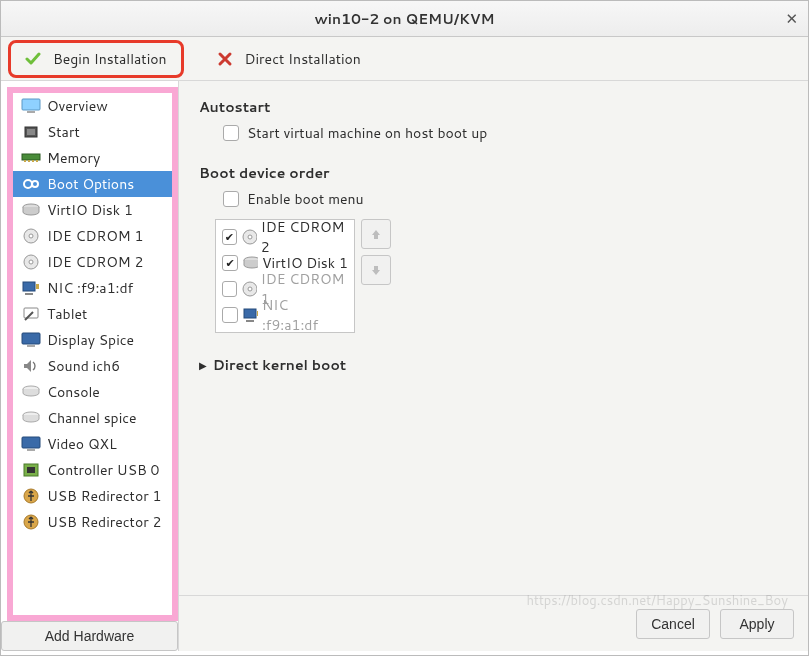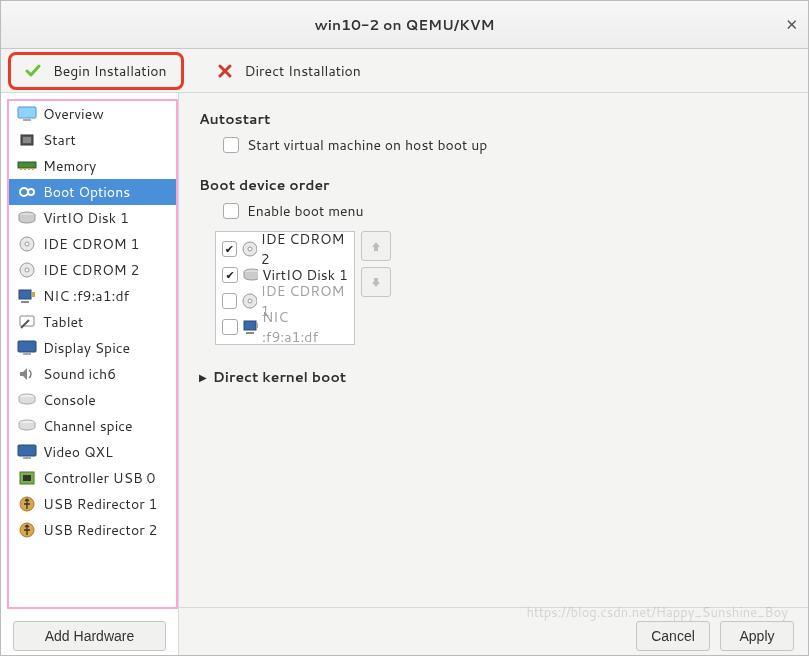--- a/index.html
+++ b/index.html
@@ -8,21 +8,21 @@
     font-size: 14px;
     color: #2e2e2e;
     background: #fff;
     width: 809px;
     height: 656px;
     overflow: hidden;
     border: 1px solid #bbb;
     position: relative;
   }
   .titlebar {
-    height: 48px;
+    height: 36px;
     background: linear-gradient(#f7f7f7, #ededed);
     border-bottom: 1px solid #c8c8c8;
     display: flex;
     align-items: center;
     justify-content: center;
     position: relative;
   }
   .titlebar .title {
     font-weight: bold;
     font-size: 14px;
@@ -71,21 +71,21 @@
   .sidebar {
     width: 178px;
     background: #fff;
     border-right: 1px solid #d8d8d8;
     display: flex;
     flex-direction: column;
   }
   .sidebar .list {
     flex: 1 1 auto;
     overflow: auto;
-    border: 2px solid #f9a8d4;
+    border: 6px solid #f9a8d4;
     margin: 6px 0 0 6px;
   }
   .sidebar .list .row {
     display: flex;
     align-items: center;
     padding: 3px 6px;
     height: 26px;
     cursor: pointer;
   }
   .sidebar .list .row .ri {
@@ -95,21 +95,21 @@
     align-items: center;
     justify-content: center;
     margin-right: 4px;
     flex-shrink: 0;
   }
   .sidebar .list .row.selected {
     background: #4a90d9;
     color: #fff;
   }
   .sidebar .add-hw {
-    margin: 12px;
+    margin: 0;
     height: 30px;
     background: #f1f1f0;
     border: 1px solid #c6c6c6;
     border-radius: 3px;
     cursor: pointer;
     font-size: 14px;
     color: #333;
   }
   .main {
     flex: 1 1 auto;

